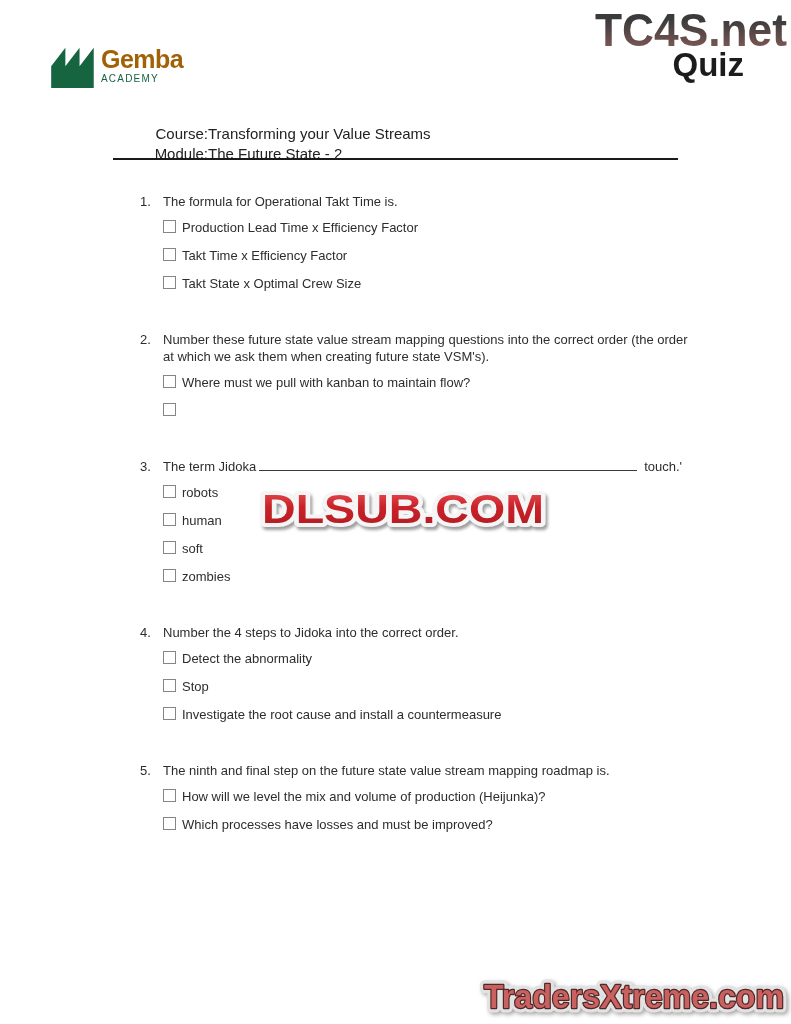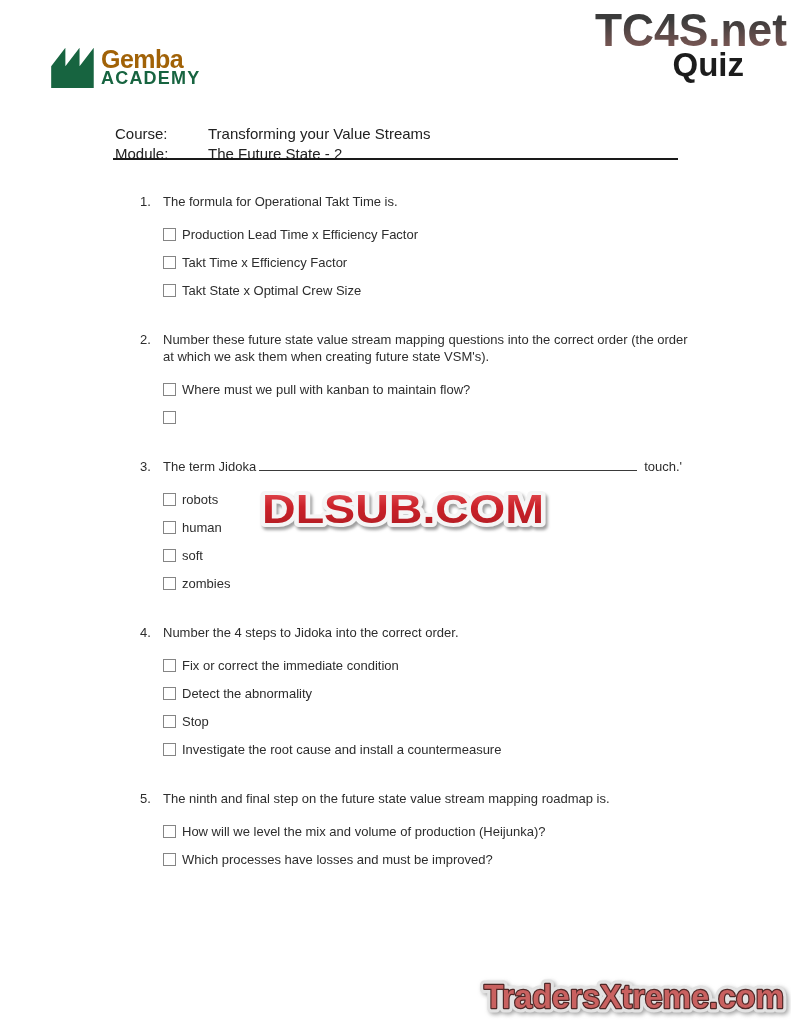--- a/index.html
+++ b/index.html
@@ -6,36 +6,36 @@
   html,body { background:#ffffff; }
   .page {
     position:relative; width:791px; height:1024px; background:#ffffff;
     font-family:"Liberation Sans", sans-serif; color:#2d2d2d; overflow:hidden;padding-left:38px;
   }
   
   .logo { position:absolute; left:50px; top:40px; display:flex; align-items:flex-start; }
   .logo svg { display:block; }
   .logo-text { margin-left:5px; padding-top:7px; }
   .logo-name { font-size:25px; font-weight:bold; color:#a16207; line-height:24px; letter-spacing:-0.5px; }
-  .logo-sub  { font-size:18px; font-weight:bold; color:#176440; line-height:15px; letter-spacing:1.2px; }
+  .logo-sub  { font-size:10px; font-weight:normal; color:#176440; line-height:15px; letter-spacing:1.2px; }
   .quiz-title { position:absolute; top:46px; left:0; width:744px; text-align:right;
     font-size:33px; font-weight:bold; color:#1c1c1c; }
   .tc4s { position:absolute; top:2px; right:0; }
   
-  .meta { position:absolute; left:115px; top:124px; font-size:15px; color:#222; }
+  .meta { position:absolute; left:115px; top:124px; font-size:15px; color:#222;text-align:right; }
   .meta-row { display:flex; line-height:20px; }
   .meta-label { width:93px; }
   .meta-rule { position:absolute; left:113px; top:158px; width:565px; height:2px; background:#1a1a1a; }
   
   .questions { position:absolute; left:140px; top:193px; width:550px; }
   .question { display:flex; margin-bottom:27px; }
   .q-num { width:23px; flex:none; font-size:13px; line-height:17px; }
   .q-body { width:527px; }
   .q-text { font-size:13px; line-height:17px; margin-bottom:10px; }
-  .option { display:flex; align-items:center; height:28px; font-size:13px; }
+  .option { display:flex; height:28px; font-size:13px; }
   .checkbox { width:13px; height:13px; border:1px solid #858585; background:#fff; margin-right:6px; flex:none; }
   .blank { display:inline-block; width:378px; height:12px; border-bottom:1px solid #3a3a3a;
     margin-left:3px; margin-right:7px; vertical-align:baseline; }
   
   .dlsub { position:absolute; left:255px; top:482px; filter:drop-shadow(2px 3px 1.5px rgba(60,60,60,0.5)); }
   .traders { position:absolute; left:478px; top:974px; filter:drop-shadow(2px 2px 2px rgba(90,90,90,0.55)); }
 </style>
 </head>
 <body>
 
@@ -134,24 +134,20 @@
         </div>
       </div>
     </div>
 
     <div class="question">
       <div class="q-num">4.</div>
       <div class="q-body">
         <div class="q-text">Number the 4 steps to Jidoka into the correct order.</div>
         <div class="option">
           <span class="checkbox"></span>
-          <span>Fix or correct the immediate condition</span>
-        </div>
-        <div class="option">
-          <span class="checkbox"></span>
           <span>Detect the abnormality</span>
         </div>
         <div class="option">
           <span class="checkbox"></span>
           <span>Stop</span>
         </div>
         <div class="option">
           <span class="checkbox"></span>
           <span>Investigate the root cause and install a countermeasure</span>
         </div>

